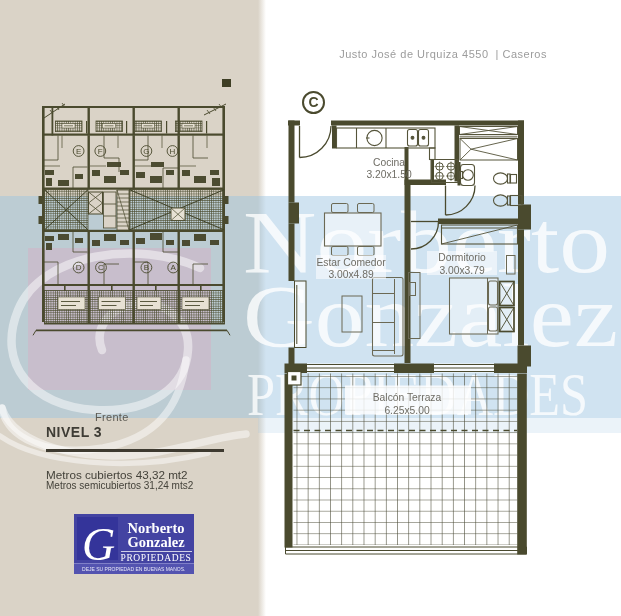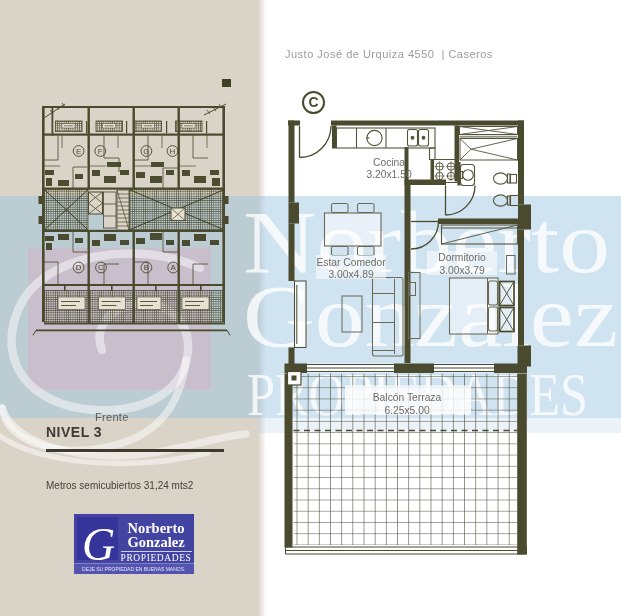--- a/index.html
+++ b/index.html
@@ -468,33 +468,34 @@
         <rect x="225" y="216" width="3.5" height="8"></rect>
       </g>
 
       <g stroke="#4a4a2e">
         <path d="M36 330.3H227" stroke-width="1.8" fill="none"></path>
         <path d="M36 330.3l-3 5M227 330.3l3 5" stroke-width="1" fill="none"></path>
       </g>
     </g>
   </svg>
 
-  <div class="abs" style="left:285px;top:48px;width:262px;text-align:left;font-size:11px;letter-spacing:0.5px;color:#9c9c9c;white-space:nowrap;">Justo José de Urquiza 4550&nbsp; | Caseros</div>
+  <div class="abs" style="left:285px;top:48px;width:262px;text-align:right;font-size:11px;letter-spacing:0.5px;color:#9c9c9c;white-space:nowrap;">Justo José de Urquiza 4550&nbsp; | Caseros</div>
 
   <div class="abs" style="left:222px;top:79px;width:9px;height:8px;background:#3f3f25;"></div>
 
   <div class="abs" style="left:302px;top:91px;width:19px;height:19px;border:2px solid #4a4a2e;border-radius:50%;
        text-align:center;line-height:19px;font-size:14px;font-weight:bold;color:#4a4a2e;">C</div>
 
   <div class="abs" style="left:47px;top:411px;font-size:11px;color:#5b5952;letter-spacing:0.3px;margin-left:48px;">Frente</div>
 
   <div class="abs" style="left:46px;top:424px;font-size:14px;font-weight:bold;color:#3e3c35;letter-spacing:0.5px;">NIVEL 3</div>
 
   <div class="abs" style="left:46px;top:449px;width:178px;height:2.6px;background:#3e3a30;"></div>
 
+  <div class="abs" style="left:46px;top:468px;font-size:11.7px;color:#44423a;">Metros cubiertos 43,32 mt2</div>
 
   <div class="abs" style="left:46px;top:480px;font-size:10px;color:#44423a;">Metros semicubiertos 31,24 mts2</div>
 
   <div class="abs" style="left:73.5px;top:514px;width:120.5px;height:59px;background:#4343a2;">
 
     <div class="abs" style="left:3px;top:3px;width:41px;height:43px;background:#34349a;"></div>
 
     <svg class="abs" style="left:0;top:0;" width="120" height="59" xmlns="http://www.w3.org/2000/svg">
       <text x="8" y="46" font-family="Liberation Serif" font-style="italic" font-size="46" fill="#ffffff">G</text>
     </svg>

